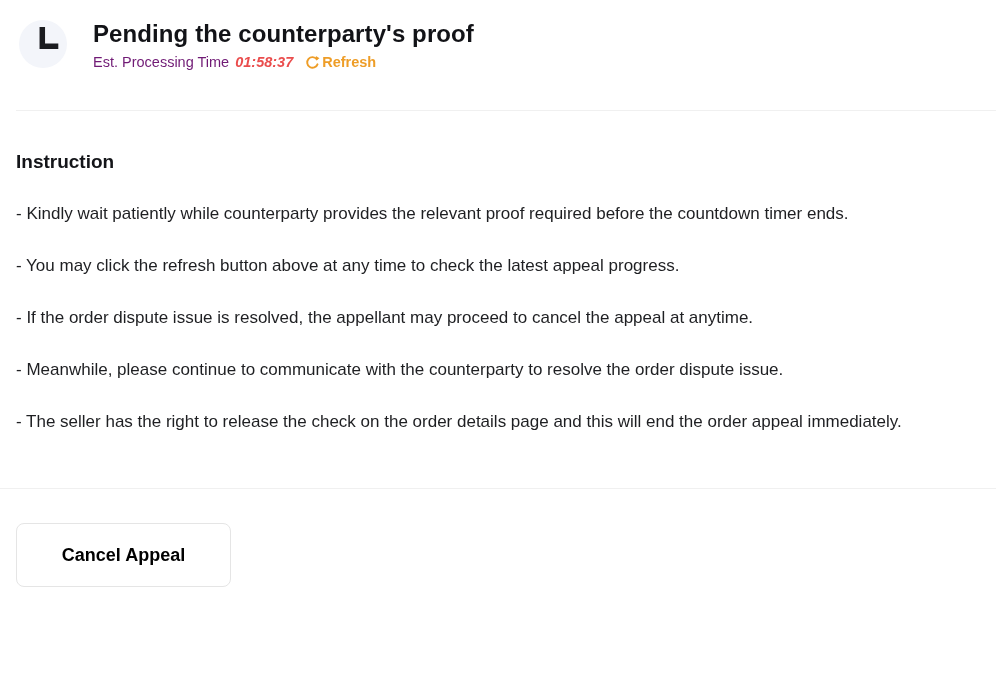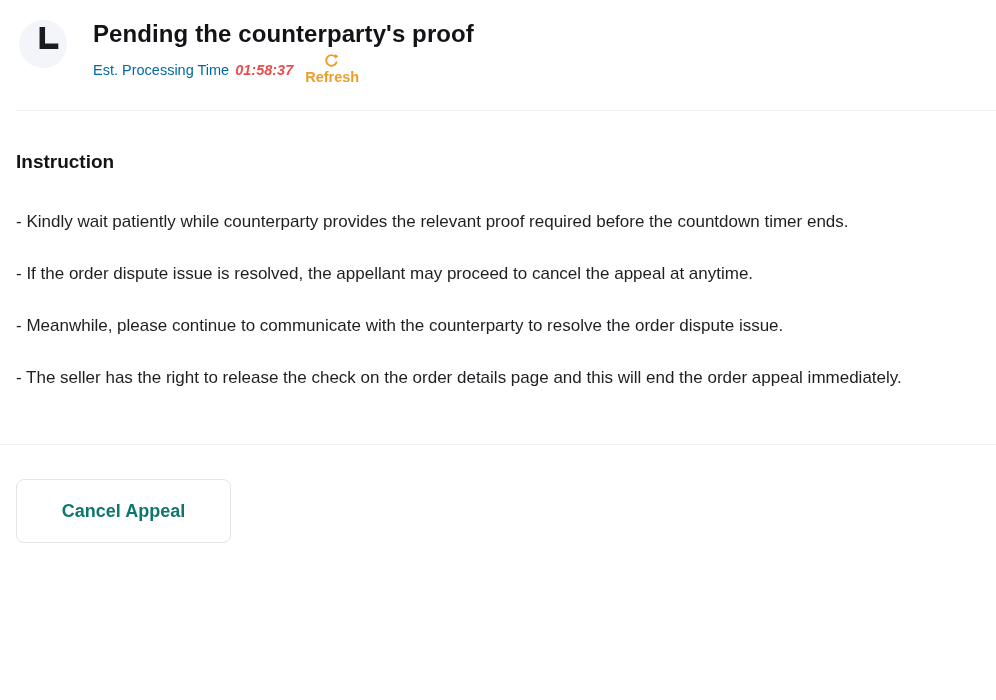--- a/index.html
+++ b/index.html
@@ -36,30 +36,29 @@
     color: #121317;
     letter-spacing: 0.1px;
   }
   .meta {
     margin-top: 5px;
     display: flex;
     align-items: center;
     font-size: 14.5px;
     line-height: 18px;
   }
-  .meta-label { color: #0369a1; text-align: right; }
+  .meta-label { color: #701a75; text-align: right; }
   .timer { color: #ea4d4d; font-weight: 700; margin-left: 6px; font-style: italic; }
   .refresh {
     margin-left: 12px;
     display: inline-flex;
     align-items: center;
     color: #ee9d27;
     font-weight: 700;
     cursor: pointer;
-    flex-direction: column;
   }
   .refresh svg { margin-right: 2px; display: block; }
 
   .divider { height: 1px; background: #f0f0f0; }
   .divider.inset { margin-left: 16px; }
 
   
   main { padding: 0 10px 0 16px; }
   h2 {
     margin: 39px 0 0 0;
@@ -67,36 +66,36 @@
     line-height: 23px;
     font-weight: 700;
     color: #141519;
   }
   main p {
     margin: 26px 0 0 0;
     font-size: 17px;
     line-height: 26px;
     color: #1e1f22;
   }
-  main p.first { margin-top: 36px; }
+  main p.first { margin-top: 28px; }
 
   .footer-divider { margin-top: 53px; }
 
   footer { padding: 0 0 0 16px; }
   .cancel-btn {
     margin-top: 34px;
     box-sizing: border-box;
     width: 215px; height: 64px;
     background: #ffffff;
     border: 1px solid #e5e5e5;
     border-radius: 8px;
     font-family: "Liberation Sans", "DejaVu Sans", sans-serif;
     font-size: 18px;
     font-weight: 700;
-    color: #0f766e;
+    color: #000000;
     cursor: pointer;
   }
 </style>
 </head>
 <body>
 
 <div class="page">
 
   <header>
     <div class="avatar">
@@ -118,20 +117,21 @@
         </span>
       </div>
     </div>
   </header>
 
   <div class="divider inset"></div>
 
   <main>
     <h2>Instruction</h2>
     <p class="first">- Kindly wait patiently while counterparty provides the relevant proof required before the countdown timer ends.</p>
+    <p>- You may click the refresh button above at any time to check the latest appeal progress.</p>
     <p>- If the order dispute issue is resolved, the appellant may proceed to cancel the appeal at anytime.</p>
     <p>- Meanwhile, please continue to communicate with the counterparty to resolve the order dispute issue.</p>
     <p>- The seller has the right to release the check on the order details page and this will end the order appeal immediately.</p>
   </main>
 
   <div class="divider footer-divider"></div>
 
   <footer>
     <button class="cancel-btn">Cancel Appeal</button>
   </footer>

